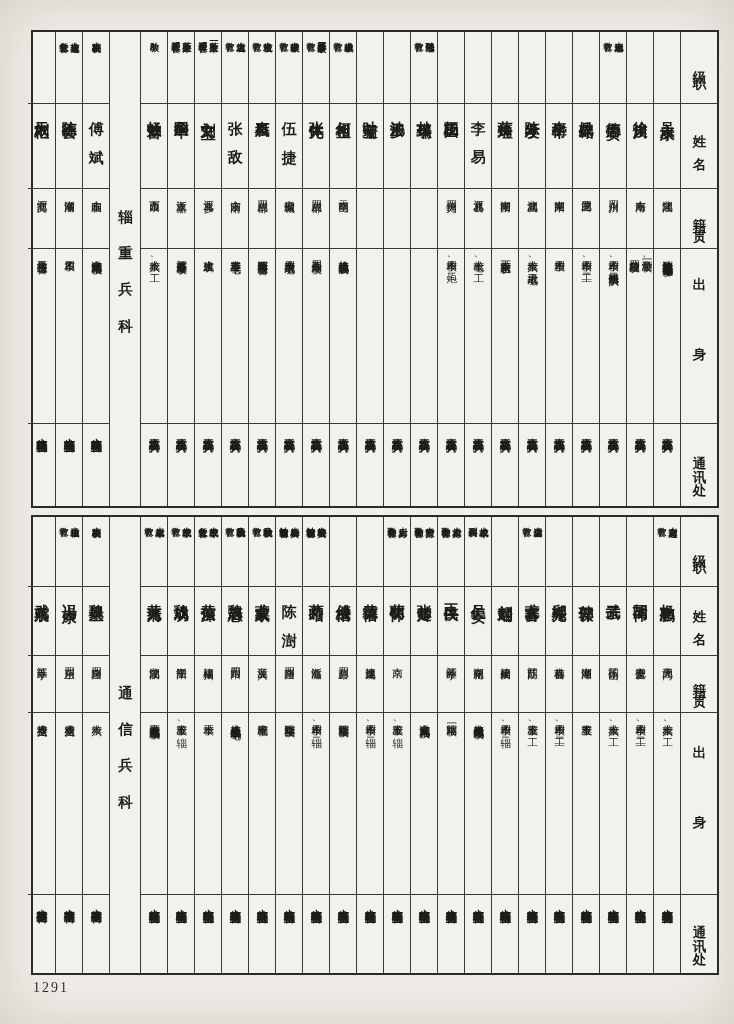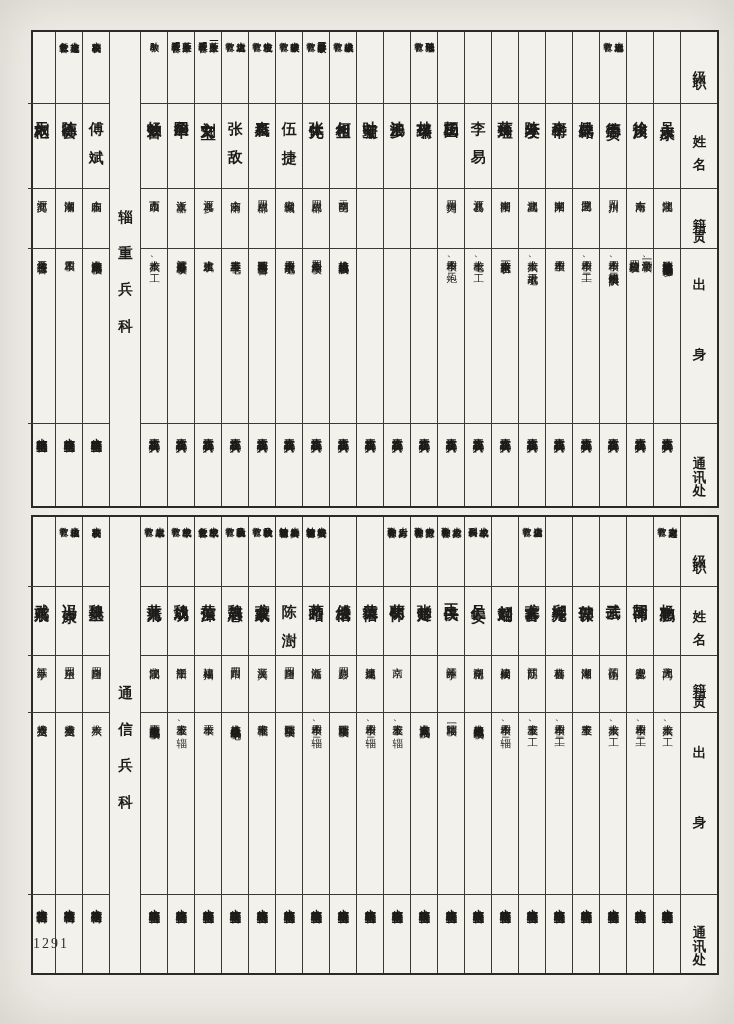--- a/index.html
+++ b/index.html
@@ -53,21 +53,21 @@
   .contact-text{font-size:11px;line-height:1.16;letter-spacing:.08em;padding-top:5px;font-weight:600;}
   .hdr-cell{align-items:center;}
   .hdr-text{font-size:13.5px;font-weight:700;}
   .ls-rank{letter-spacing:.6em}
   .ls-name{letter-spacing:1.7em}
   .ls-native{letter-spacing:.9em}
   .ls-origin{letter-spacing:5.2em}
   .ls-contact{letter-spacing:1.0em}
   .section-label{font-size:14.5px;font-weight:700;letter-spacing:2.5em;color:#1d1c1a;}
   .page-number{
-    position:absolute;left:33px;top:936px;
+    position:absolute;left:33px;top:980px;
     font-size:14px;color:#2e2d2a;letter-spacing:2px;
     font-family:"Liberation Serif","DejaVu Serif",serif;
   }
 </style>
 </head>
 <body>
 
 <div class="page">
   <div class="roster-table top" id="table-0">
       <div class="col hdr-col">

